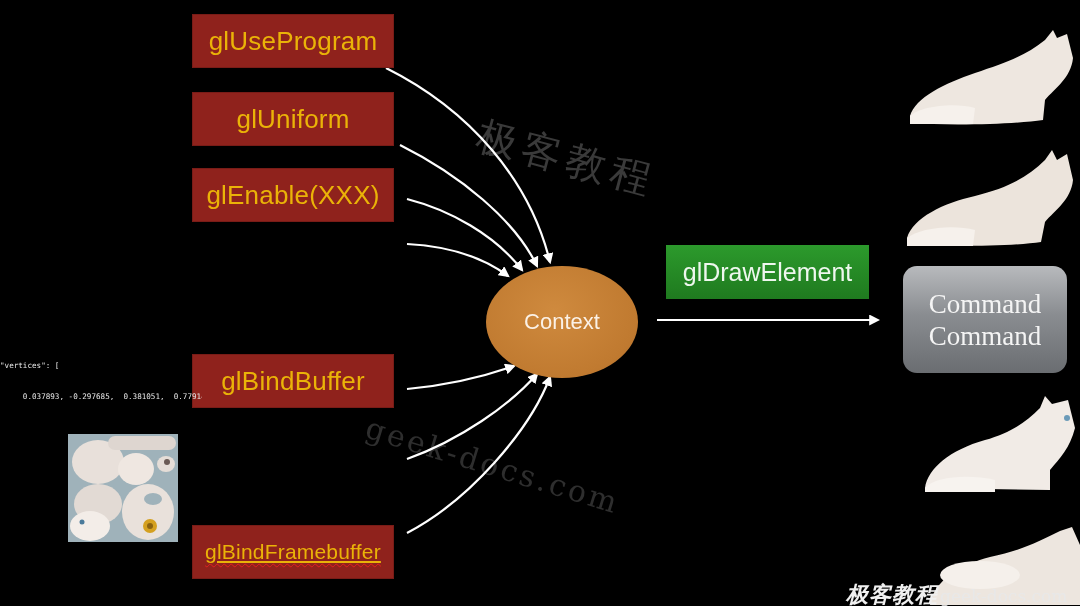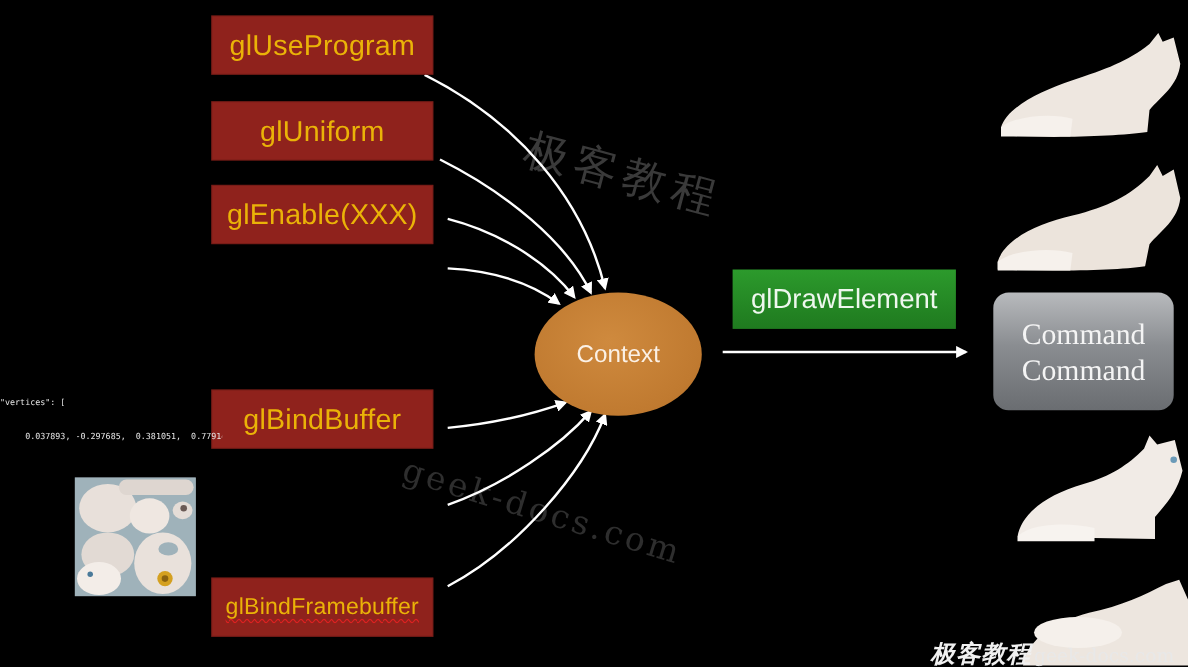--- a/index.html
+++ b/index.html
@@ -63,21 +63,21 @@
   </div>
   <div class="fn-box" style="top:92px;">
     <span>glUniform</span>
   </div>
   <div class="fn-box" style="top:168px;">
     <span>glEnable(XXX)</span>
   </div>
   <div class="fn-box" style="top:354px;">
     <span>glBindBuffer</span>
   </div>
-  <div class="fn-box small" style="top:525px;">
+  <div class="fn-box small" style="top:525px;text-decoration:underline;">
     <span class="squiggle">glBindFramebuffer</span>
   </div>
 
   <div class="code">
     <div>"vertices": [</div>
     <div>     0.037893, -0.297685,  0.381051,  0.779144</div>
     
     
     
     

